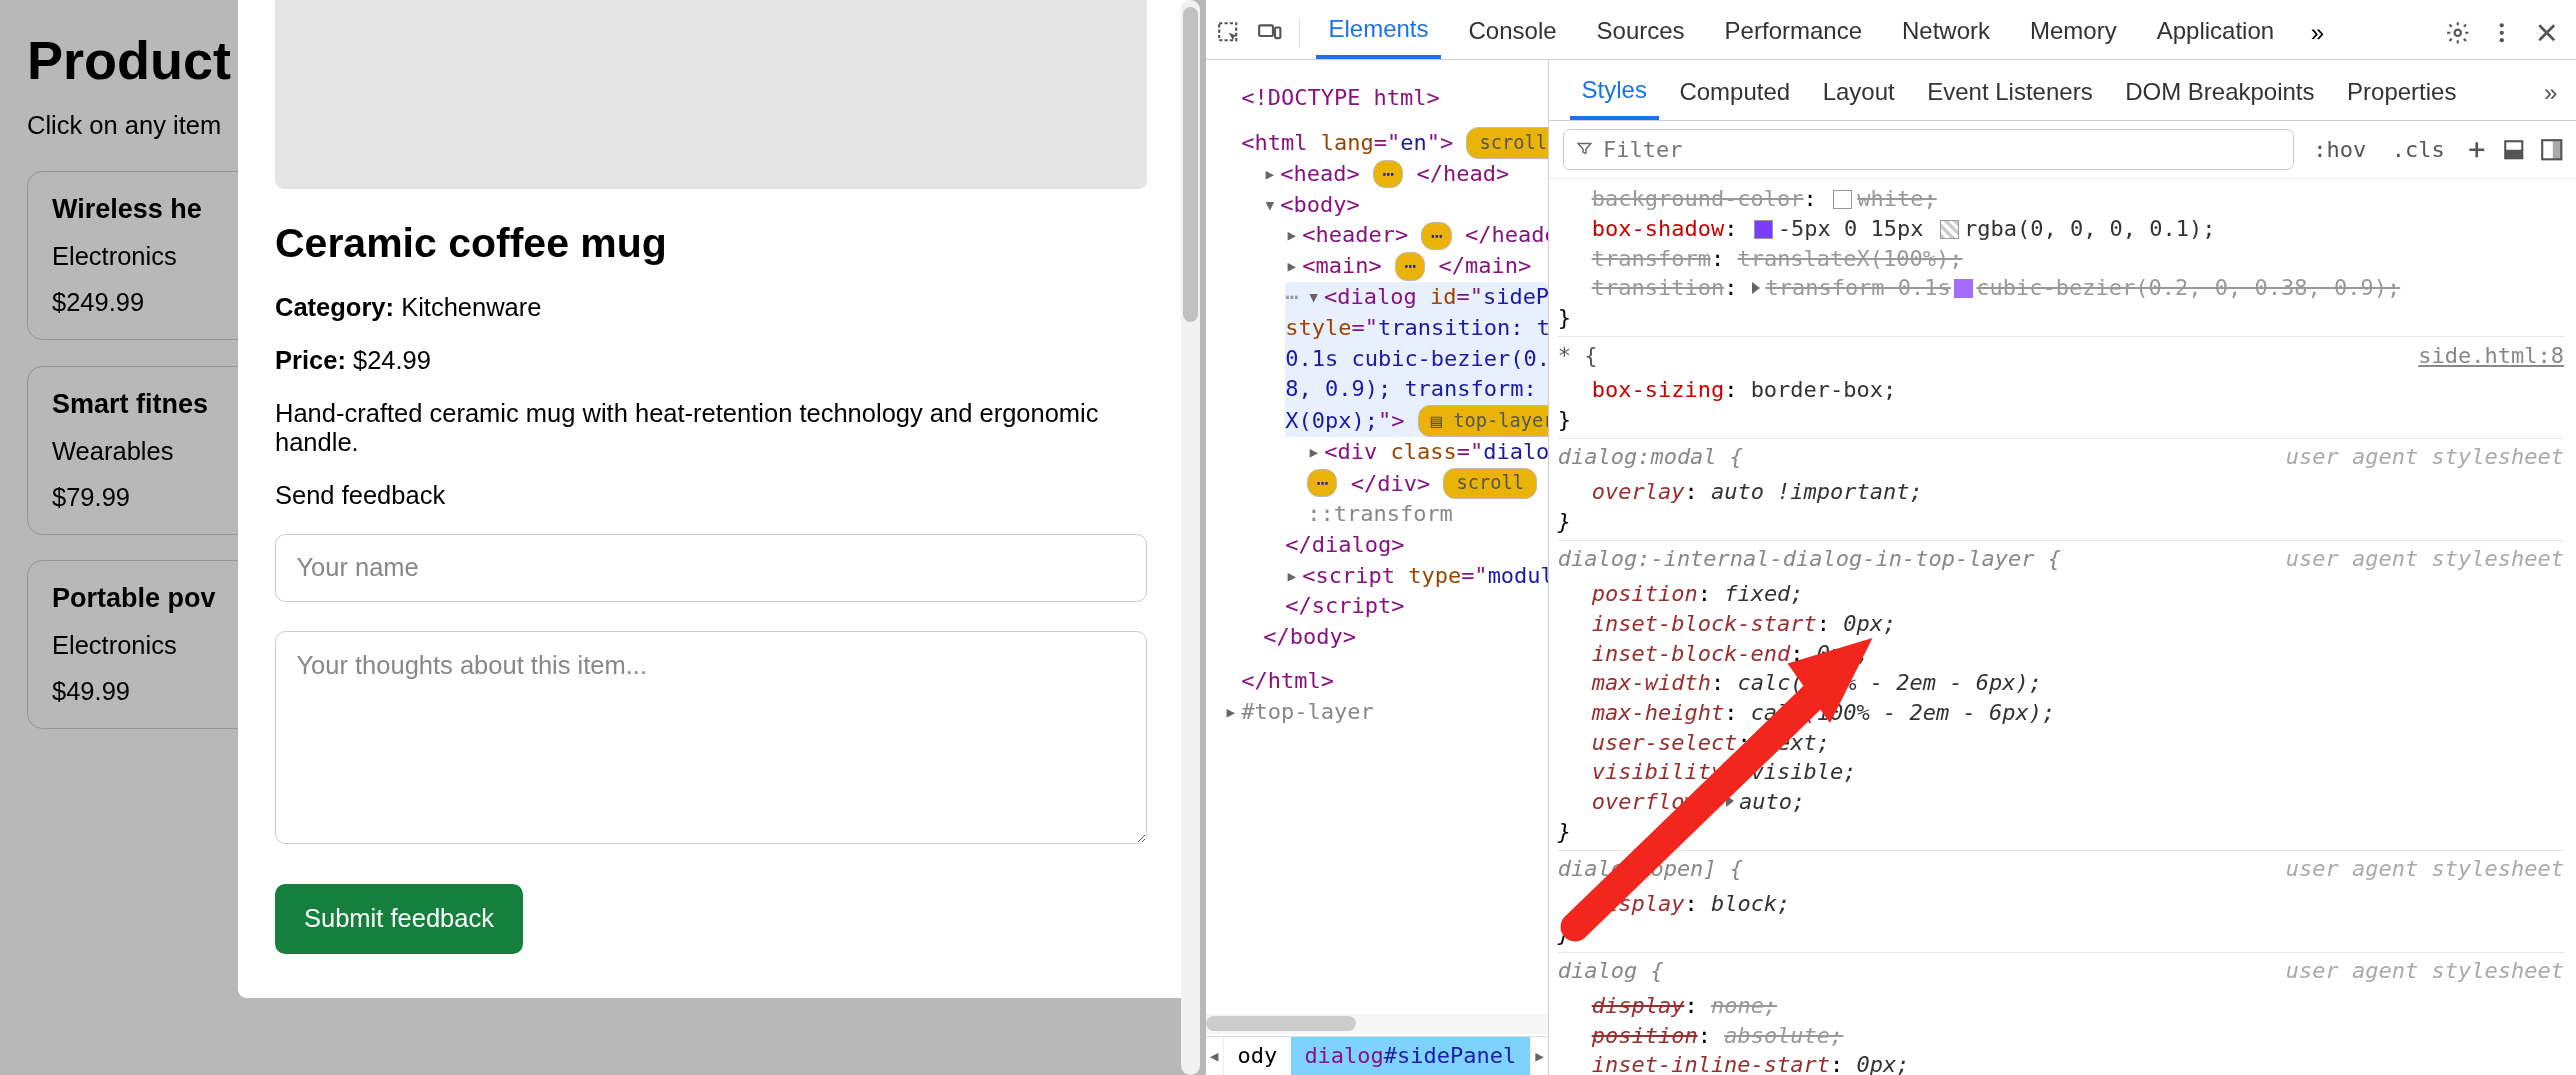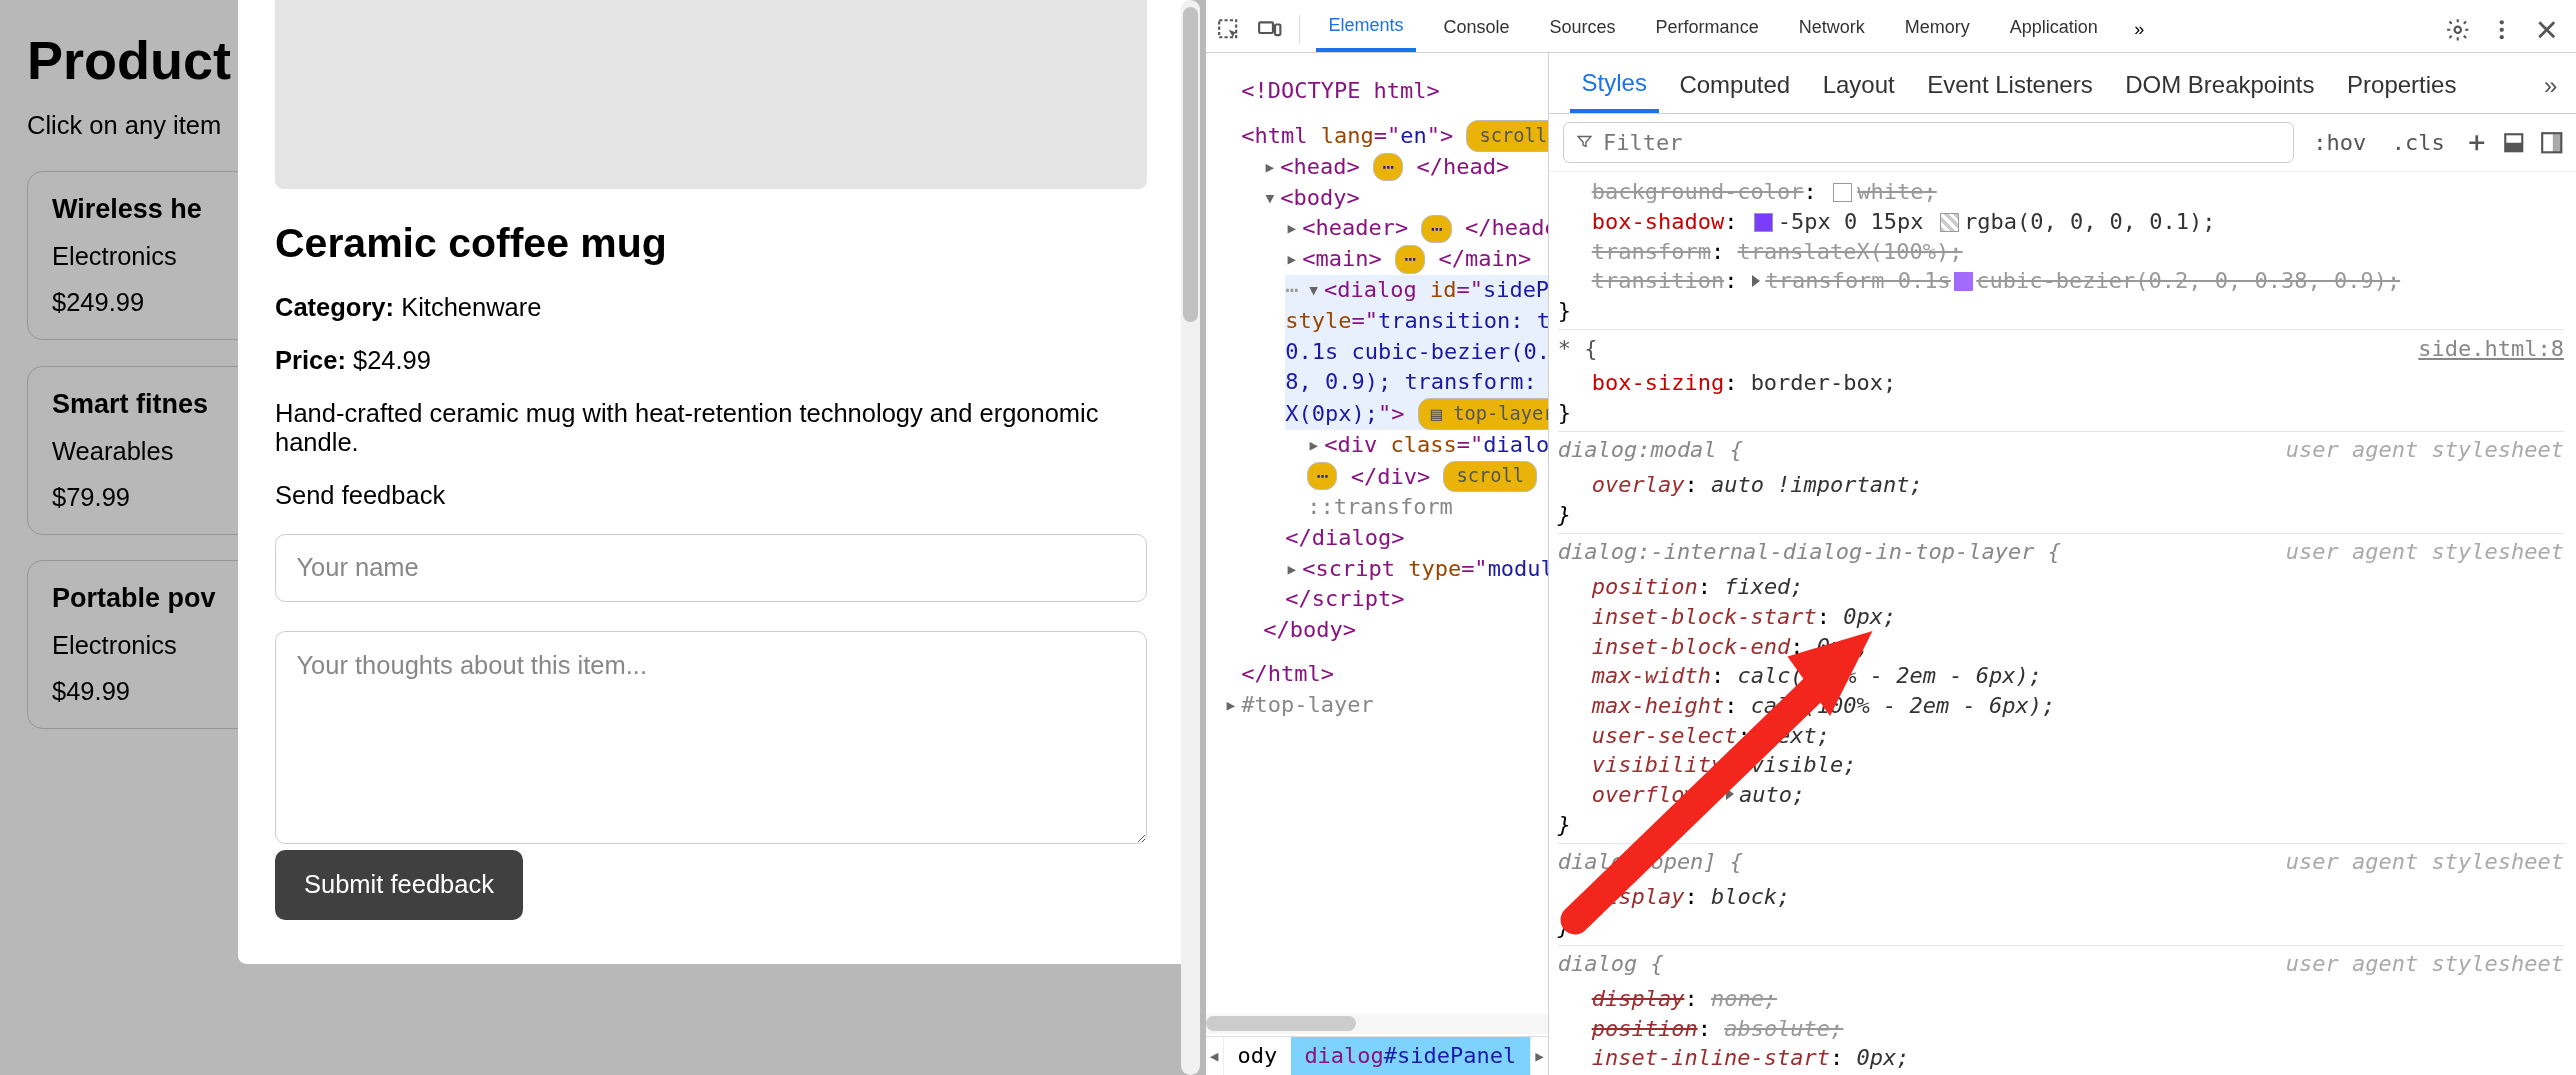--- a/index.html
+++ b/index.html
@@ -25,29 +25,29 @@
 
 .modal { position: absolute; left: 238px; top: -374px; width: 953px; background: #fff; padding: 44px 44px 44px 37px; border-radius: 8.5px; }
 .placeholder-img { width: 100%; height: 519px; background: #e4e4e4; border-radius: 8.5px; margin-bottom: 31px; }
 .modal h2 { font-size: 41px; margin: 0 0 25.5px 0; font-weight: 700; }
 .modal p { margin: 0 0 24px 0; font-size: 25.5px; }
 .modal .label { font-weight: 700; }
 .feedback-heading { font-size: 27px; margin: 8.5px 0 20.4px 0; }
 .input, .textarea { width: 100%; font-family: inherit; font-size: 25.5px; padding: 18.7px 20.4px; border: 1.7px solid #ccc; border-radius: 10.2px; outline: none; color: #222; background:#fff; }
 .input::placeholder, .textarea::placeholder { color: #888; }
 .textarea { height: 213px; resize: both; margin-top: 29px; }
-.submit-btn { padding: 20.4px 29px; font-size: 25.5px; background: #404040; color: #fff; border: none; border-radius: 10.2px; cursor: pointer; }
+.submit-btn { margin-top: 34px; padding: 20.4px 29px; font-size: 25.5px; background: #15803d; color: #fff; border: none; border-radius: 10.2px; cursor: pointer; }
 
 
 .vdiv { flex: 0 0 2.6px; background: #b8b8b8; }
 
 
 .devtools { flex: 1; display: flex; flex-direction: column; font-family: Arial, sans-serif; background: #fff; min-width: 0; }
 
-.dt-top { display: flex; align-items: center; gap: 16px; padding: 6.8px 10.2px 0 10.2px; border-bottom: 1.7px solid #d0d0d0; font-size: 18px; }
+.dt-top { display: flex; align-items: center; gap: 16px; padding: 6.8px 10.2px 0 10.2px; border-bottom: 1.7px solid #d0d0d0; font-size: 24px; }
 .dt-ico { width: 25.5px; height: 25.5px; display: inline-flex; align-items: center; justify-content: center; color: #555; }
 .dt-tab { padding: 8.5px 12px 12px; color: #333; cursor: pointer; }
 .dt-tab.active { color: #1a73e8; border-bottom: 4.3px solid #1a73e8; font-weight: 400; }
 .dt-spacer { flex: 1; }
 .dt-right-icons { display: flex; gap: 18.7px; color: #555; padding-right: 6.8px; }
 
 .dt-body { flex: 1; display: flex; min-height: 0; }
 
 .dt-elements { flex: 0 0 25%; font-family: Menlo, Consolas, monospace; font-size: 22px; padding: 10.2px 0 0 13.6px; overflow: hidden; position: relative; line-height: 1.4; }
 .dt-elements .line { white-space: nowrap; }

